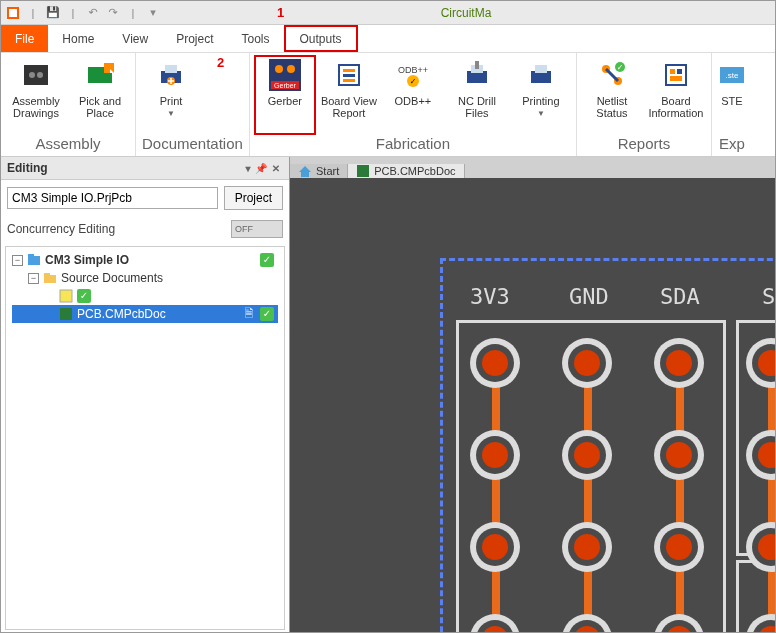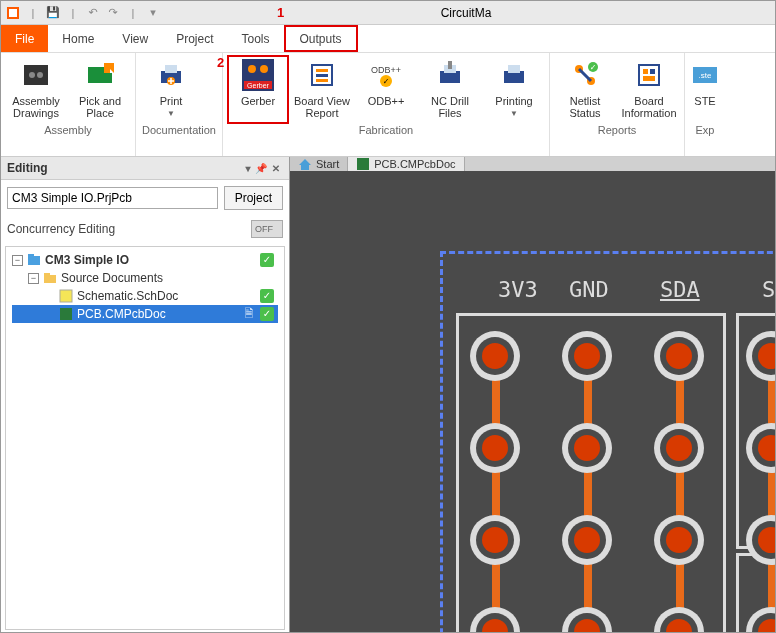--- a/index.html
+++ b/index.html
@@ -1,60 +1,60 @@
 <!DOCTYPE html>
 <html><head>
 <meta charset="utf-8">
 <style>
   * { box-sizing: border-box; }
   body { margin:0; font-family: "Segoe UI", Tahoma, sans-serif; font-size:12px; color:#333; background:#f0f0f0; width:776px; height:633px; overflow:hidden; border:1px solid #999; }
   .titlebar { height:24px; background:#eaeaea; display:flex; align-items:center; padding:0 4px; border-bottom:1px solid #ccc; }
   .titlebar .qat { display:flex; align-items:center; gap:4px; }
   .titlebar .qat .ico { width:16px; height:16px; display:flex; align-items:center; justify-content:center; font-size:11px; color:#888; }
-  .titlebar .title { flex:1; text-align:center; color:#000000; font-size:12px; }
+  .titlebar .title { flex:1; text-align:center; color:#4d7c0f; font-size:12px; }
   .menubar { height:28px; background:#fff; display:flex; align-items:stretch; border-bottom:1px solid #ddd; }
   .menubar .tab { padding:0 14px; display:flex; align-items:center; color:#444; cursor:pointer; position:relative; }
   .menubar .tab.file { background:#ff5a00; color:#fff; font-weight:500; }
   .menubar .tab.outputs { border:2px solid #e00000; }
   .ribbon { height:104px; background:#fff; display:flex; border-bottom:1px solid #ccc; }
   .group { display:flex; flex-direction:column; border-right:1px solid #e0e0e0; padding:4px 6px 0 6px; }
   .group-items { display:flex; gap:6px; flex:1; }
-  .group-label { text-align:center; font-size:11px; color:#666; padding:2px 0 20px; }
+  .group-label { text-align:center; font-size:15px; color:#666; padding:2px 0 4px; }
   .btn { width:58px; display:flex; flex-direction:column; align-items:center; text-align:center; cursor:pointer; padding-top:2px; }
   .btn .icon { width:32px; height:32px; margin-bottom:4px; display:flex; align-items:center; justify-content:center; }
   .btn .lbl { font-size:11px; line-height:12px; color:#333; }
   .btn.disabled .lbl { color:#aaa; }
   .btn.gerber { outline:2px solid #e00000; }
   .drop { font-size:8px; color:#666; margin-top:2px; }
   .annotation { position:absolute; color:#e00000; font-size:13px; font-weight:bold; }
 
   .workspace { display:flex; height:calc(633px - 24px - 28px - 104px); }
   .panel { width:289px; background:#fff; border-right:1px solid #999; display:flex; flex-direction:column; }
   .panel-header { background:#e8e8e8; padding:4px 6px; font-weight:bold; display:flex; align-items:center; border-bottom:1px solid #ccc; }
   .panel-header .spacer { flex:1; }
   .panel-header .pin { width:14px; text-align:center; color:#666; font-size:10px; }
   .panel-row { padding:6px; display:flex; gap:6px; align-items:center; }
   .panel-row input[type=text] { flex:1; height:22px; border:1px solid #aaa; padding:0 4px; font-size:12px; }
   .panel-row button { height:24px; padding:0 10px; background:#f4f4f4; border:1px solid #aaa; cursor:pointer; font-size:12px; }
   .concurrency { padding:4px 6px; display:flex; align-items:center; color:#444; }
   .concurrency .spacer{flex:1;}
-  .toggle { width:32px; height:18px; background:#ddd; border:1px solid #aaa; font-size:9px; display:flex; align-items:center; justify-content:flex-start; padding:0 3px; color:#666; }
+  .toggle { width:52px; height:18px; background:#ddd; border:1px solid #aaa; font-size:9px; display:flex; align-items:center; justify-content:flex-start; padding:0 3px; color:#666; }
   .tree { padding:4px 6px; font-size:12px; }
   .tree-row { display:flex; align-items:center; height:18px; gap:4px; padding-right:4px;}
   .tree-row .tw { width:11px; height:11px; border:1px solid #888; font-size:9px; line-height:9px; text-align:center; color:#555; }
   .tree-row .ic { width:14px; height:14px; display:inline-flex; align-items:center; justify-content:center; font-size:11px;}
   .tree-row .lbl { flex:1; white-space:nowrap; }
   .tree-row .chk { width:14px; height:14px; background:#4bbf4b; border-radius:2px; color:#fff; font-size:10px; text-align:center; line-height:14px; }
   .tree-row.root .lbl { font-weight:bold; }
   .tree-row.sel { background:#2f7bd9; color:#fff; }
   .tree-row.sel .chk{ background:#4bbf4b;}
   .indent1{ padding-left:16px;} .indent2{ padding-left:32px;}
 
   .canvas-area { flex:1; display:flex; flex-direction:column; background:#4a4a4a; }
-  .doc-tabs { height:14px; background:#d0d0d0; display:flex; align-items:flex-end; }
+  .doc-tabs { height:21px; background:#d0d0d0; display:flex; align-items:flex-end; }
   .doc-tab { display:flex; align-items:center; gap:4px; padding:0 8px; border-right:1px solid #aaa; font-size:11px; background:#c8c8c8; }
   .doc-tab.active { background:#e8e8e8; }
   .doc-tab .ic { width:14px; height:14px; display:flex; align-items:center; justify-content:center;}
   .canvas { flex:1; background:#4a4a4a; position:relative; overflow:hidden; }
 
   .pcb-frame { position:absolute; left:140px; top:80px; width:520px; height:520px; }
   .net-label { position:absolute; color:#dcdcdc; font-family:monospace; font-size:22px; }
   .pad { position:absolute; width:50px; height:50px; }
   .pad .ring { position:absolute; inset:0; border-radius:50%; background:#dcdcdc; }
   .pad .mid  { position:absolute; inset:6px; border-radius:50%; background:#4a4a4a; }
@@ -304,21 +304,20 @@
         </span>
         <span class="lbl">Source Documents</span>
       </div>
       <div class="tree-row indent2">
         <span style="width:11px;"></span>
         <span class="ic">
           <svg width="14" height="14">
               <rect x="1" y="1" width="12" height="12" fill="#f5e557" stroke="#aa9"></rect>
             </svg>
         </span>
-        <span class="lbl">Schematic.SchDoc</span>
         <span class="chk">✓</span>
       </div>
       <div class="tree-row indent2 sel">
         <span style="width:11px;"></span>
         <span class="ic">
           <svg width="14" height="14">
               <rect x="1" y="1" width="12" height="12" fill="#2a7a3a"></rect>
             </svg>
         </span>
         <span class="lbl">PCB.CMPcbDoc</span>
@@ -349,23 +348,23 @@
     </div>
     <div class="canvas">
       <div class="pcb-frame">
 
         <div style="position:absolute; left:10px; top:0; width:460px; height:500px; border:3px dashed #5a7ff0;"></div>
 
         <div class="outline" style="left:26px; top:62px; width:270px; height:430px;"></div>
         <div class="outline" style="left:306px; top:62px; width:200px; height:236px;"></div>
         <div class="outline" style="left:306px; top:302px; width:200px; height:190px;"></div>
 
-        <div class="net-label" style="left:40px; top:26px;margin-left:28px;">3V3</div>
+        <div class="net-label" style="left:40px; top:26px;">3V3</div>
         <div class="net-label" style="left:139px; top:26px;">GND</div>
-        <div class="net-label" style="left:230px; top:26px;text-decoration:underline;">SDA</div>
+        <div class="net-label" style="left:230px; top:26px;">SDA</div>
         <div class="net-label" style="left:332px; top:26px;">SCL</div>
 
         <div class="trace" style="left:62px;  top:92px; width:8px; height:380px;"></div>
         <div class="trace" style="left:154px; top:92px; width:8px; height:380px;"></div>
         <div class="trace" style="left:246px; top:92px; width:8px; height:380px;"></div>
         <div class="trace" style="left:338px; top:92px; width:8px; height:380px;"></div>
 
       <div class="pad" style="left: 40px; top: 80px;">
             <div class="ring"></div>
             <div class="mid"></div>

